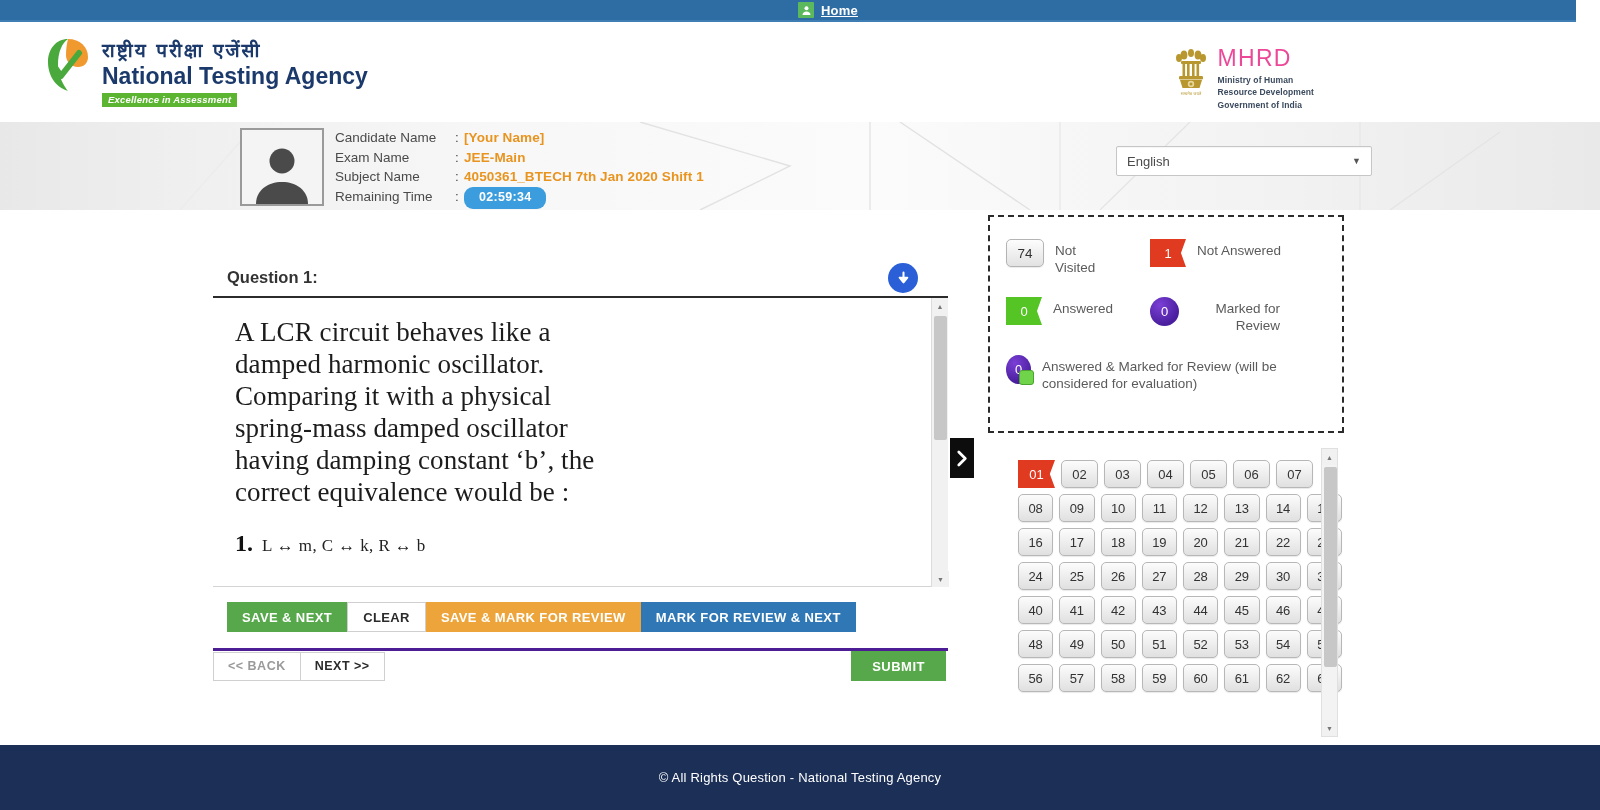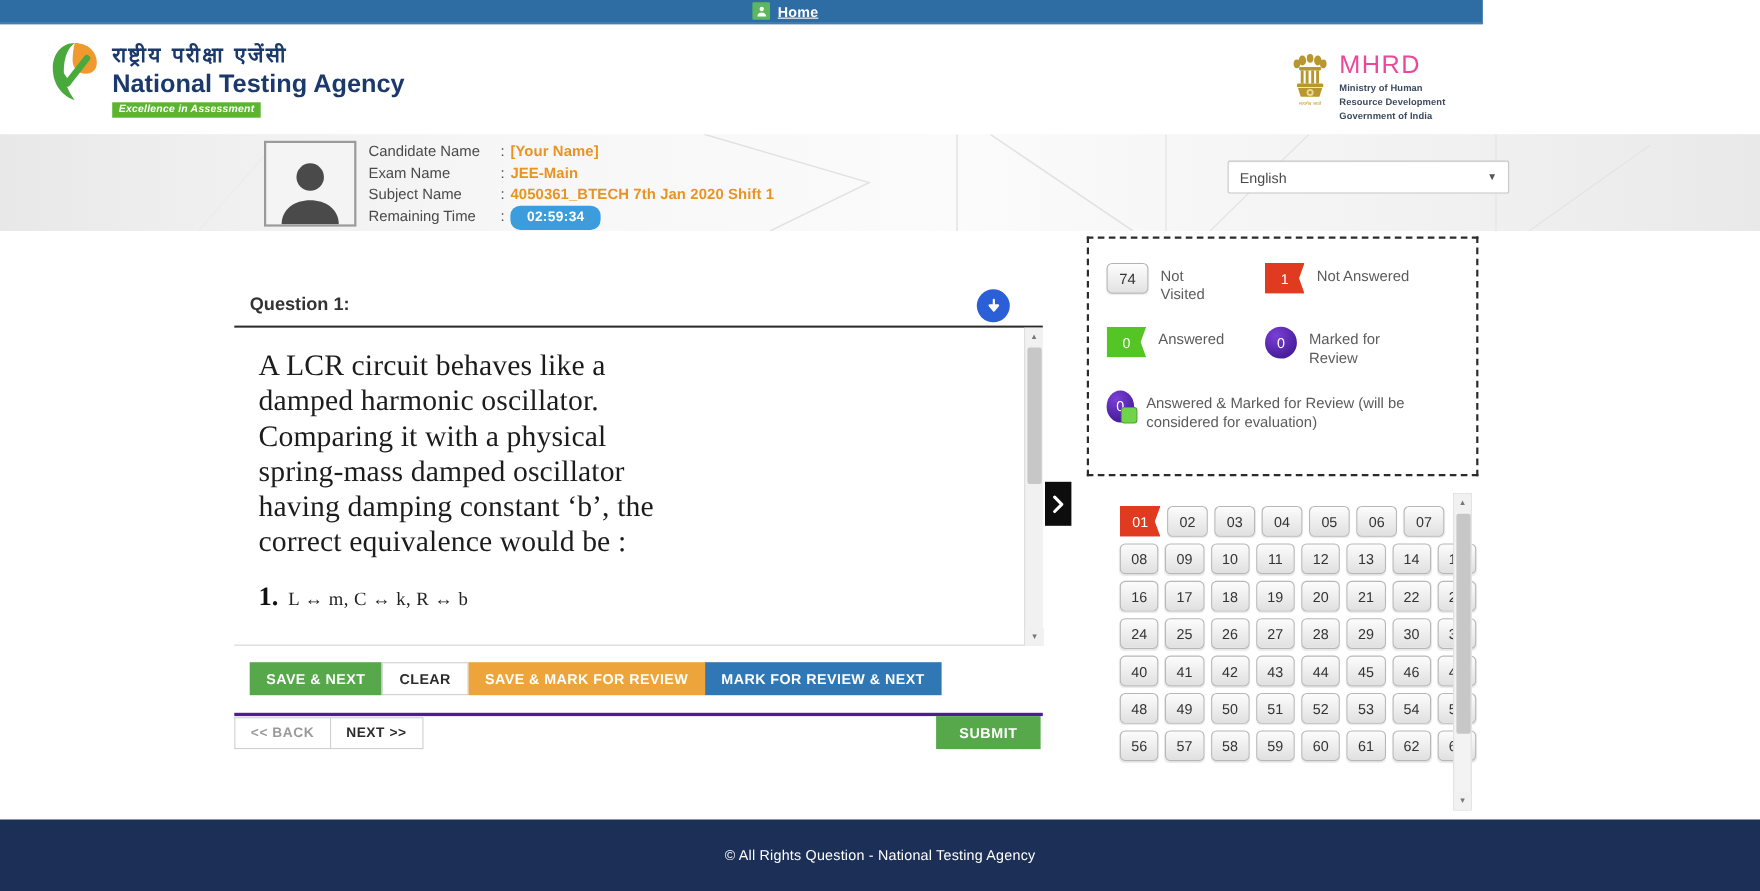--- a/index.html
+++ b/index.html
@@ -6,21 +6,21 @@
   html, body {
     width: 1600px; height: 810px;
     font-family: "Liberation Sans", sans-serif;
     background: #ffffff;
     overflow: hidden;
   }
   .page { position: relative; width: 1600px; height: 810px; background: #fff; }
 
   
   .topbar {
-    position: absolute; left: 0; top: 0; width: 1348px; height: 22px;
+    position: absolute; left: 0; top: 0; width: 1576px; height: 22px;
     background: #2e6ca4;
     border-bottom: 2px solid #3f7db5;
     display: flex; align-items: center; justify-content: center;
   }
   .topbar-inner { display: flex; align-items: center; gap: 7px; margin-left: 80px; }
   .home-icon {
     width: 16px; height: 16px; background: #5cb85c; border-radius: 1px;
     display: flex; align-items: center; justify-content: center;
   }
   .home-icon svg { display: block; }
@@ -397,21 +397,21 @@
         <div class="leg-item">
           <span class="badge-flag red">1</span>
           <span class="leg-label">Not Answered</span>
         </div>
         <div class="leg-item">
           <span class="badge-ans">0</span>
           <span class="leg-label">Answered</span>
         </div>
         <div class="leg-item">
           <span class="badge-circle">0</span>
-          <span class="leg-label" style="max-width:90px;">Marked for Review</span>
+          <span class="leg-label" style="max-width:90px;text-align:right;">Marked for Review</span>
         </div>
         <div class="leg-item leg-wide">
           <span class="badge-circle with-tick">0</span>
           <span class="leg-label">Answered &amp; Marked for Review (will be considered for evaluation)</span>
         </div>
       </div>
     </div>
 
     <div class="palette">
       <div class="pal-scrollarea" id="pal-rows">

